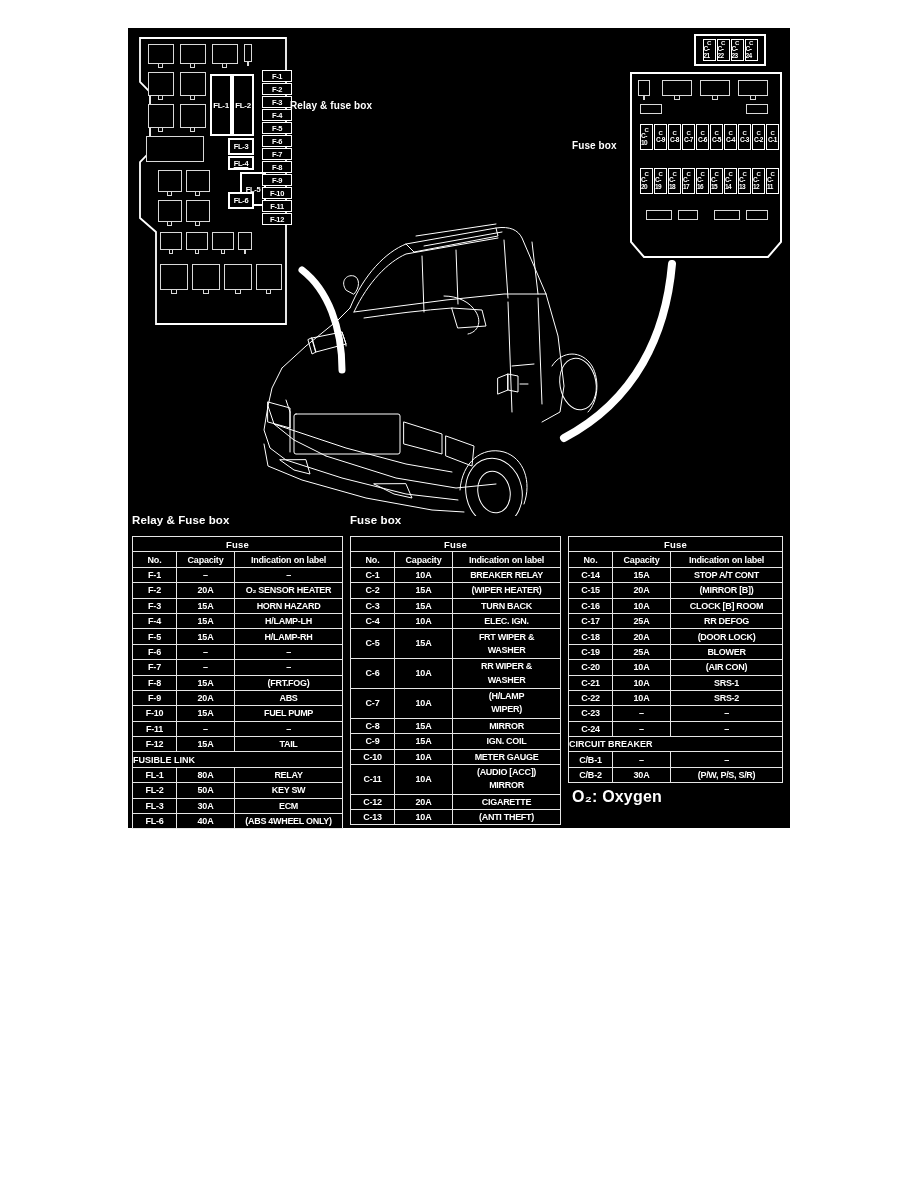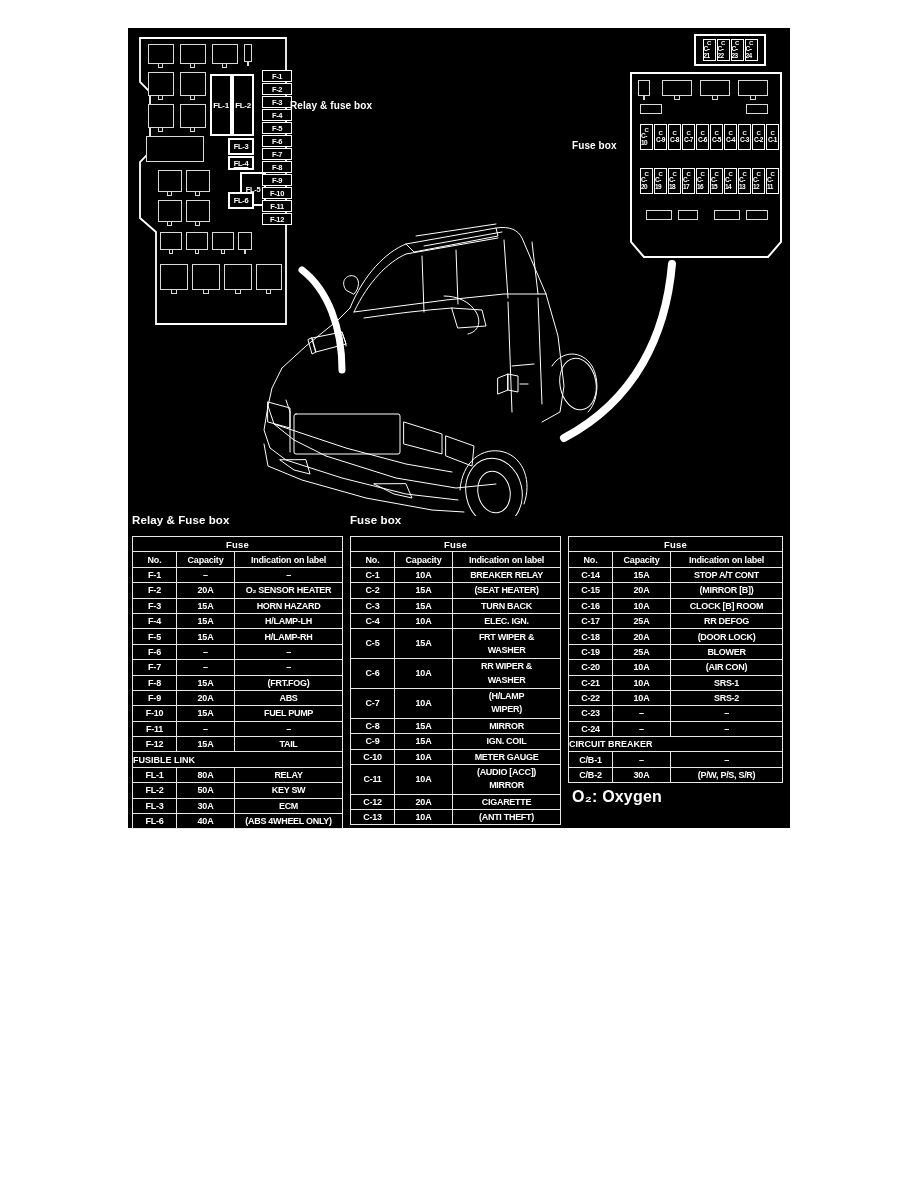--- a/index.html
+++ b/index.html
@@ -597,21 +597,21 @@
       </thead>
       <tbody id="tbody-fuse-left">
           <tr>
             <td class="">C-1</td>
             <td class="">10A</td>
             <td class="lbl">BREAKER RELAY</td>
           </tr>
           <tr>
             <td class="">C-2</td>
             <td class="">15A</td>
-            <td class="lbl">(SEAT HEATER)</td>
+            <td class="lbl">(WIPER HEATER)</td>
           </tr>
           <tr>
             <td class="">C-3</td>
             <td class="">15A</td>
             <td class="lbl">TURN BACK</td>
           </tr>
           <tr>
             <td class="">C-4</td>
             <td class="">10A</td>
             <td class="lbl">ELEC. IGN.</td>

